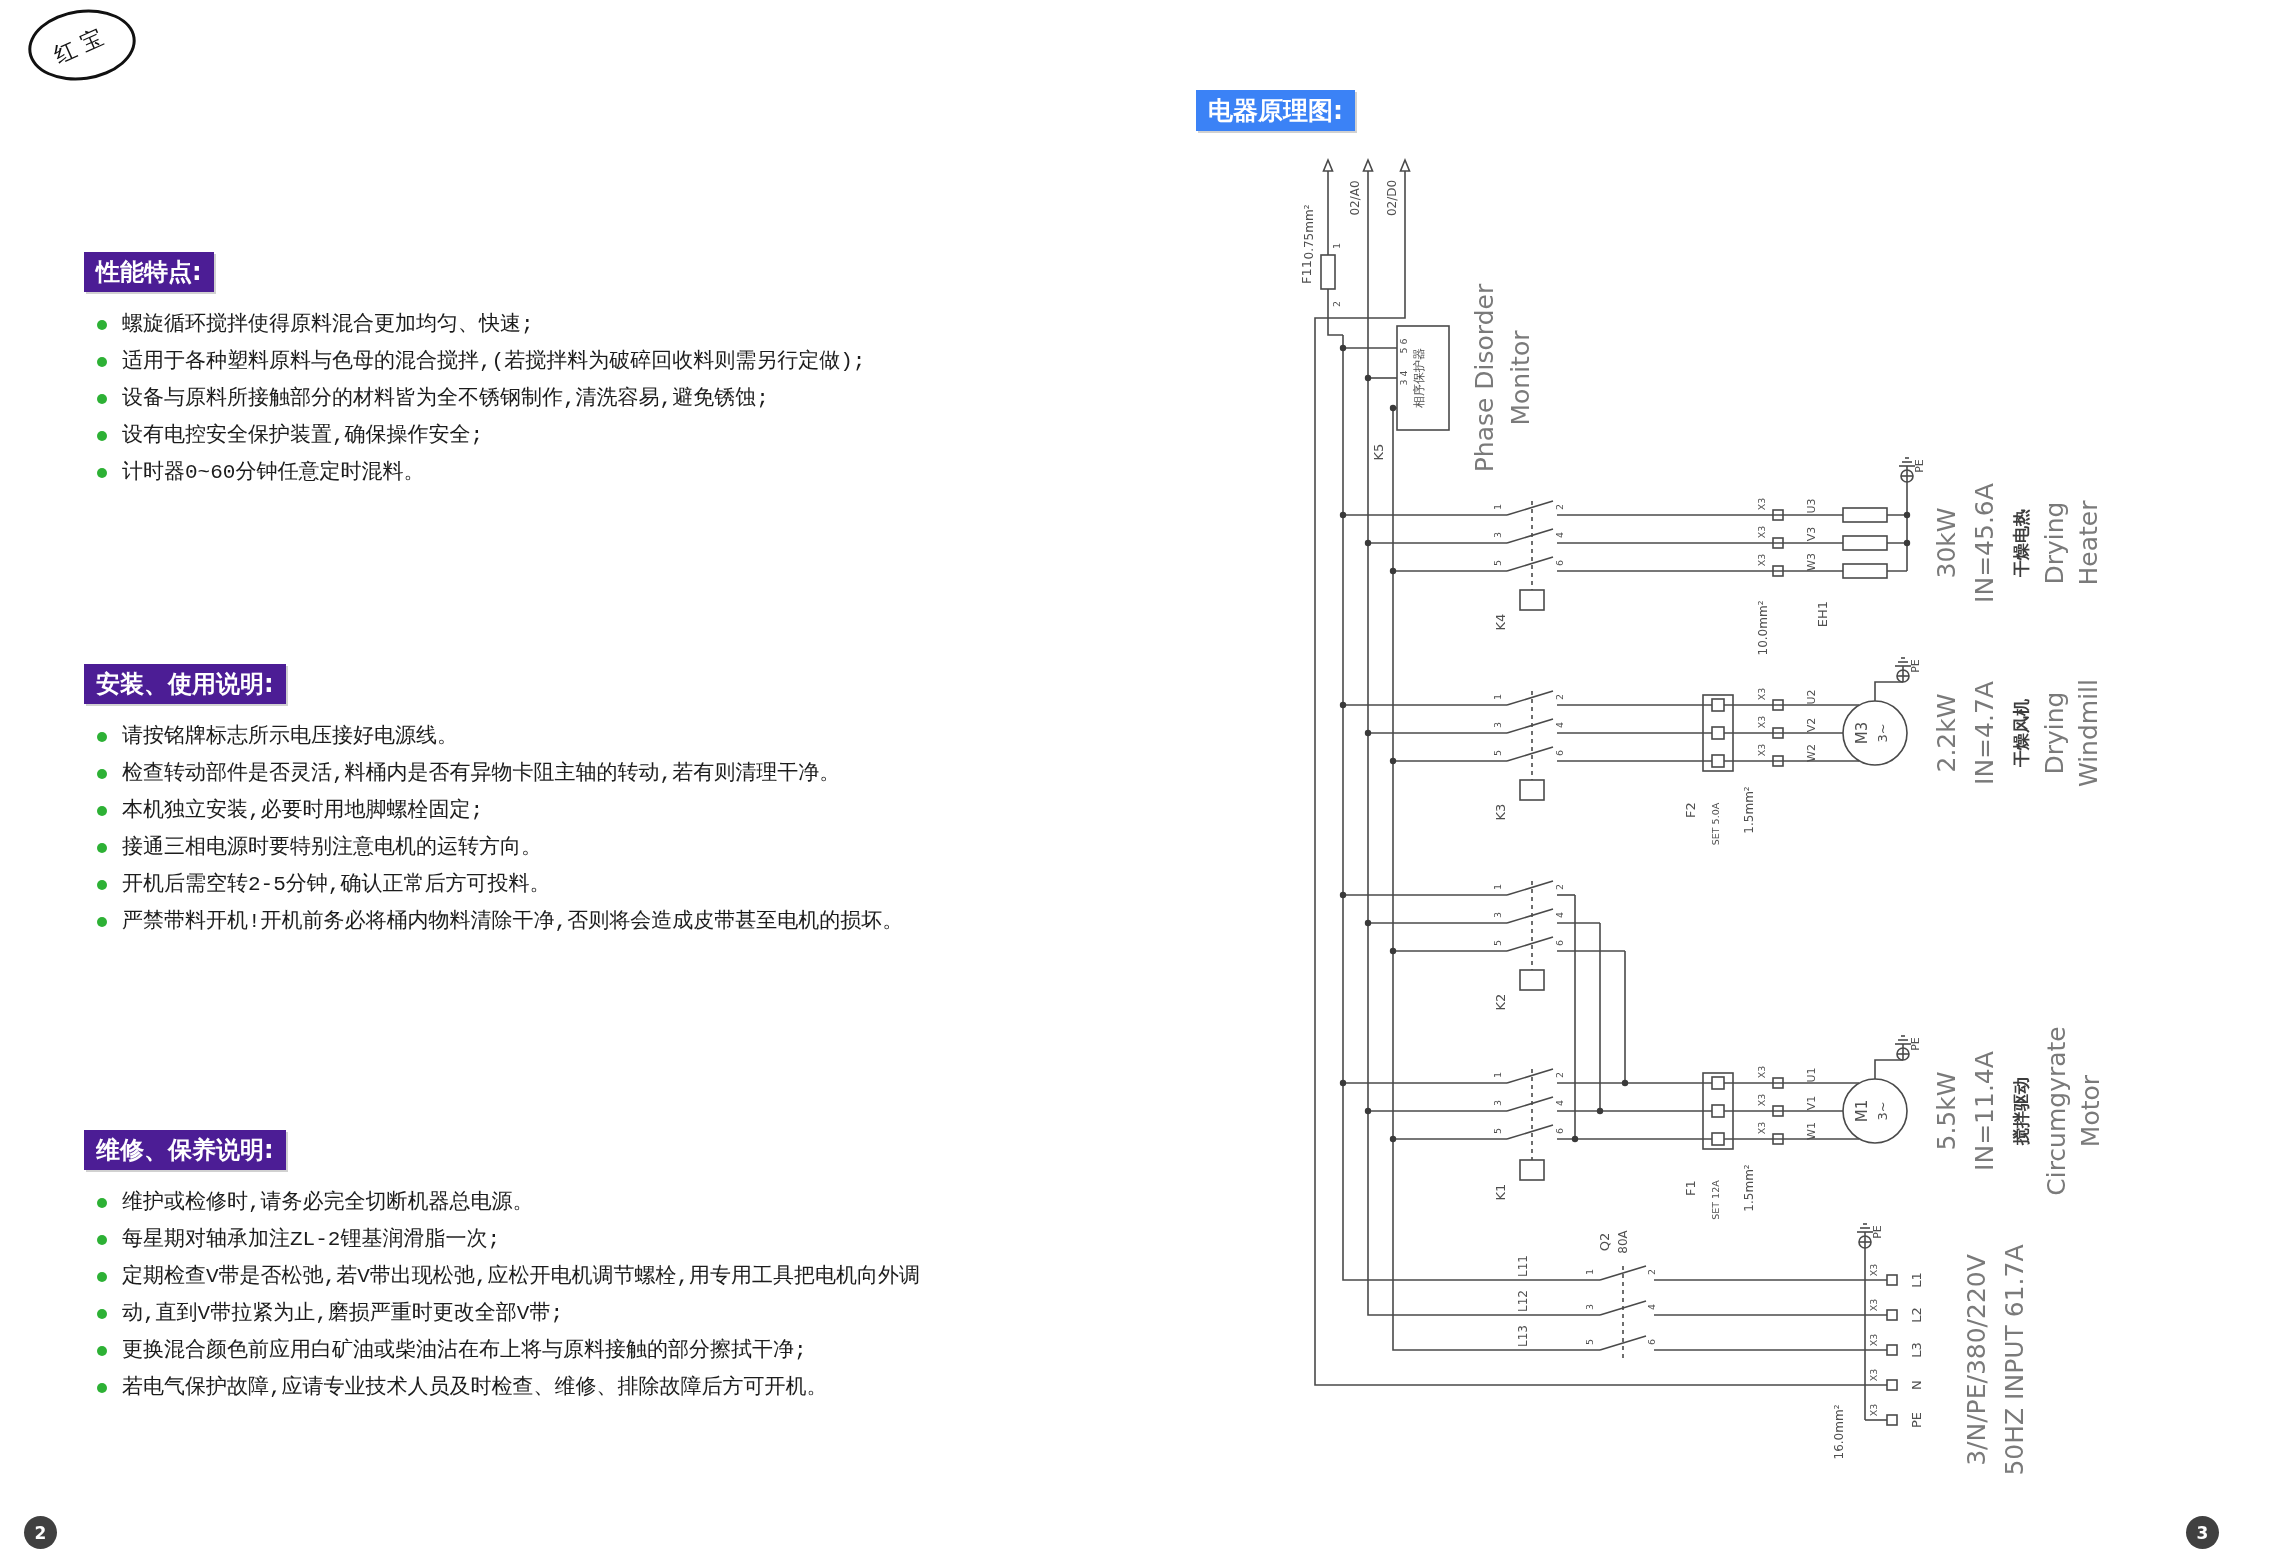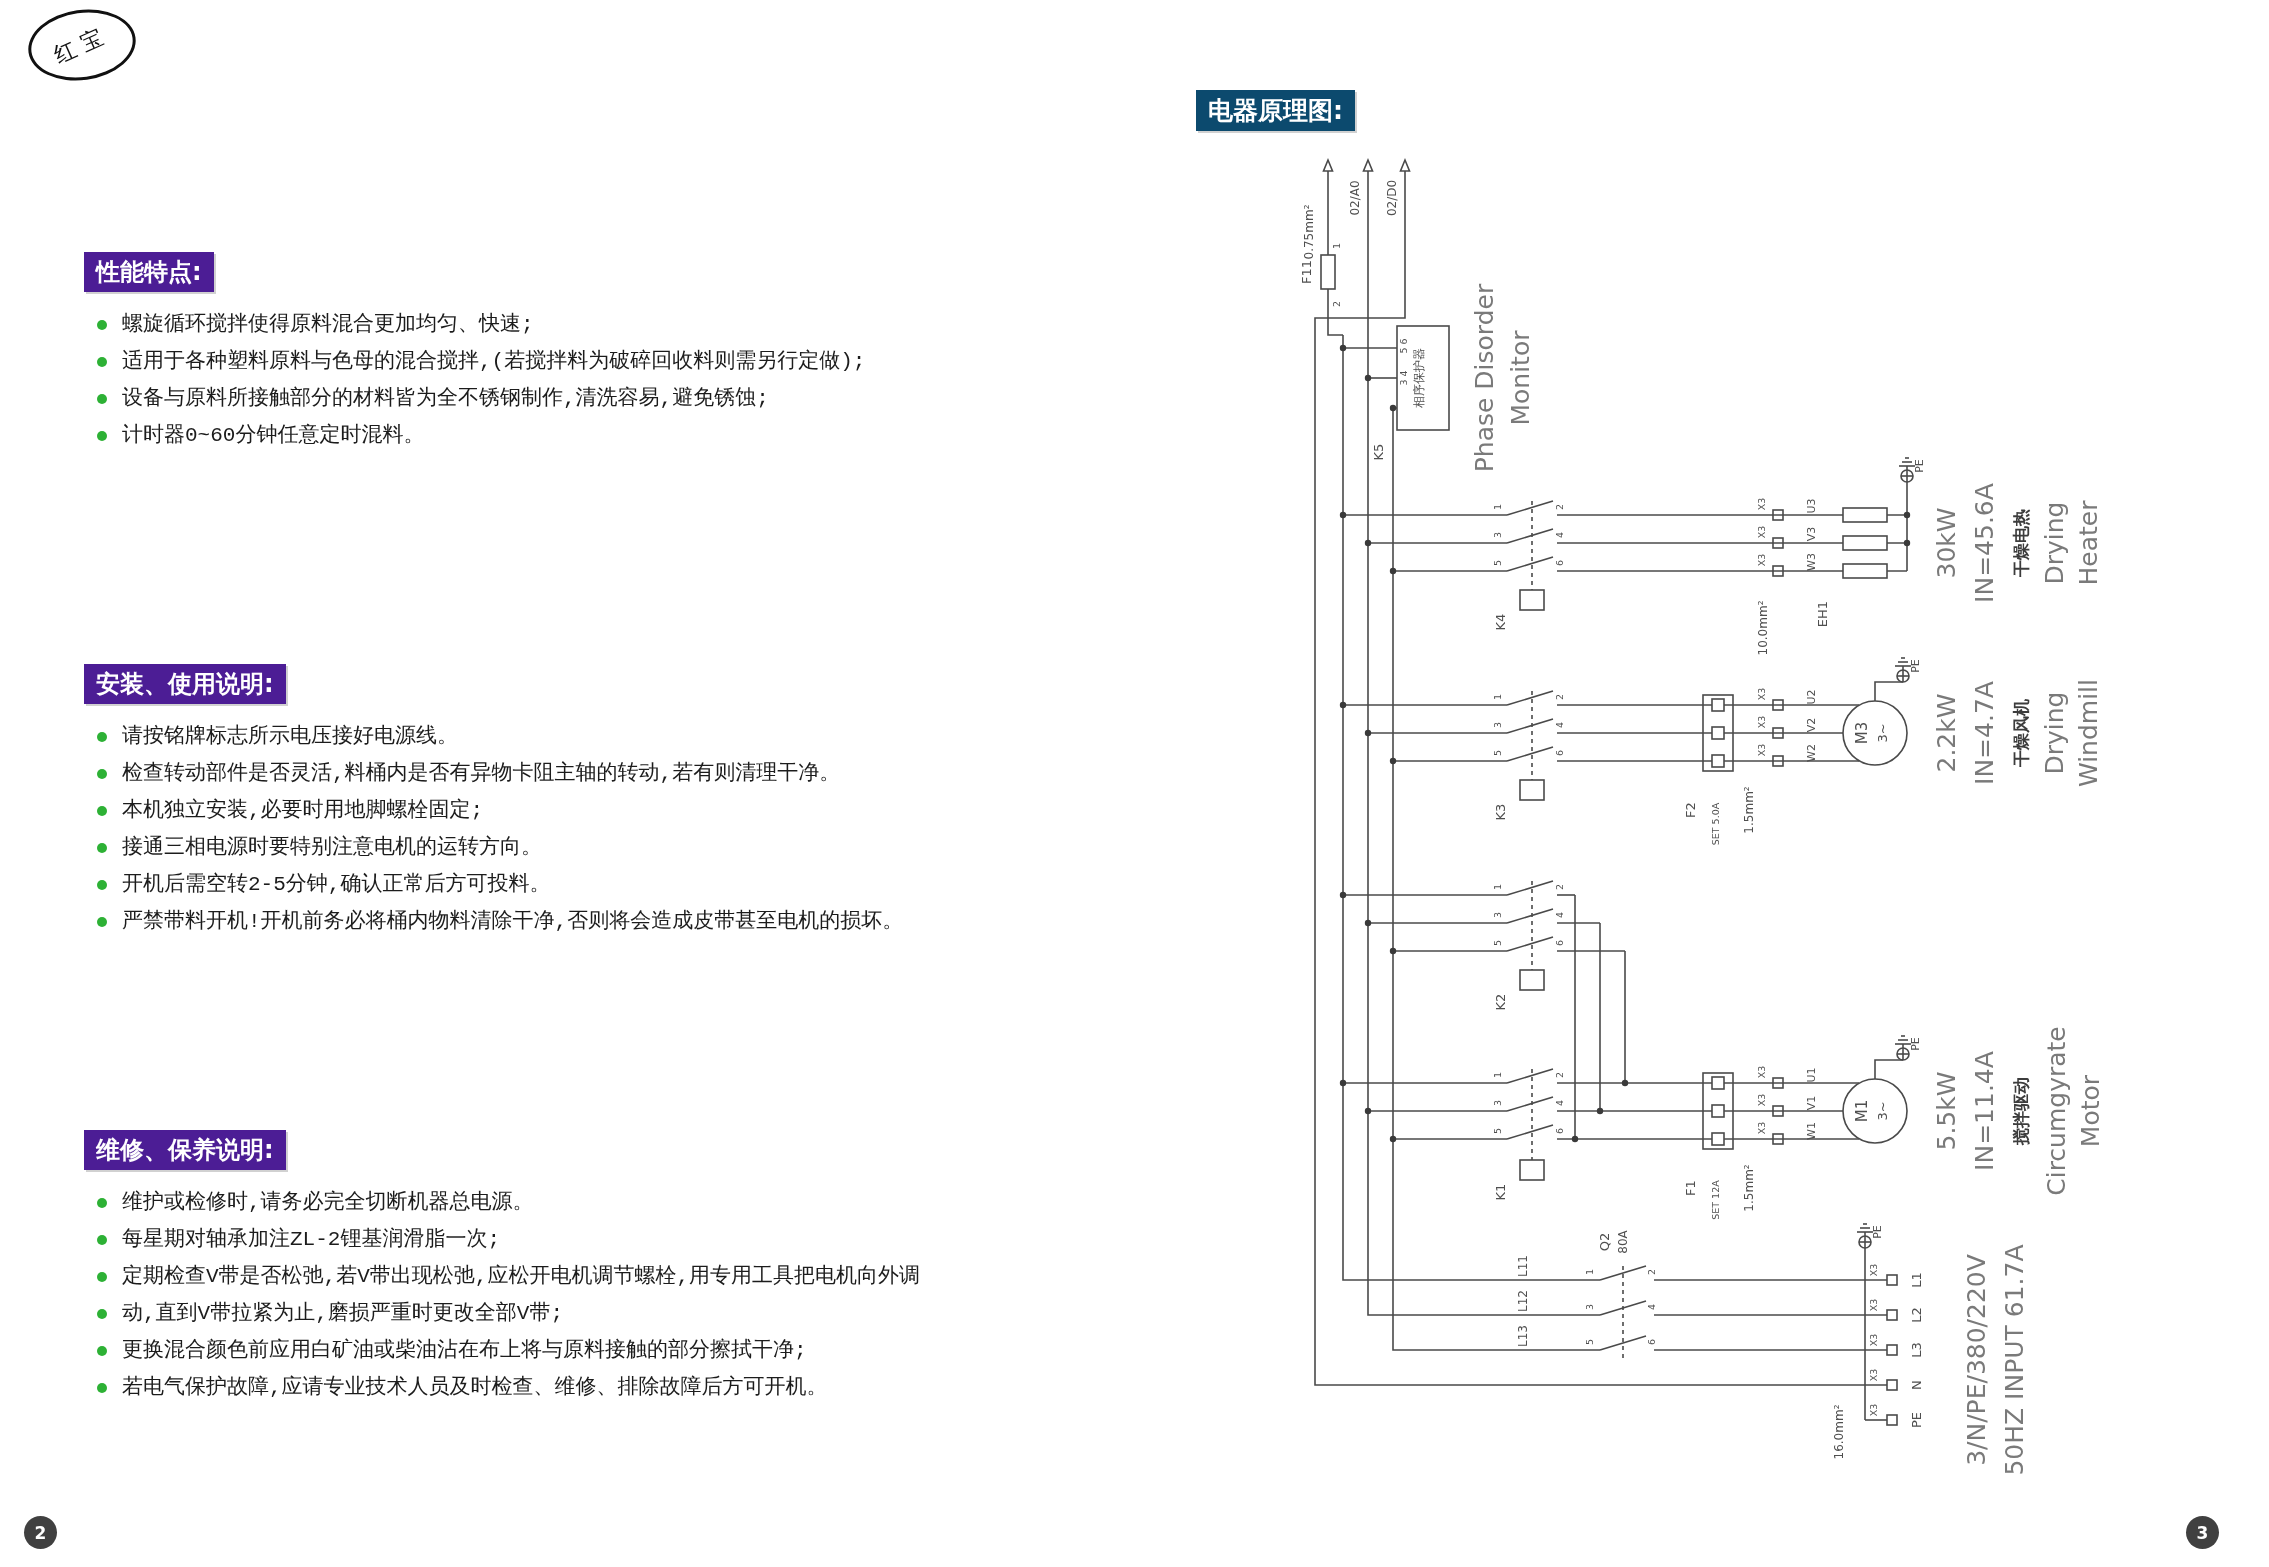--- a/index.html
+++ b/index.html
@@ -21,21 +21,21 @@
            font-size:24px; padding:4px 12px; box-shadow:2px 2px 0 rgba(0,0,0,.18); }
   .sec ul { list-style:none; margin:14px 0 0 10px; padding:0;font-family:Liberation Mono, monospace; }
   .sec li { font-size:21px; line-height:37px; white-space:nowrap; position:relative; padding-left:28px; }
   .sec li::before { content:""; position:absolute; left:3px; top:14px; width:10px; height:10px;
                     border-radius:50%; background:#2db135; }
   .pagenum { position:absolute; width:33px; height:33px; border-radius:50%;
              background:#404040; color:#fff; font-size:17px; font-weight:bold;
              display:flex; align-items:center; justify-content:center; }
   
   .diag-title { position:absolute; left:1196px; top:90px; display:inline-block;
-                background:#0c4a6e; color:#fff; font-weight:bold; font-size:25px;
+                background:#3b82f6; color:#fff; font-weight:bold; font-size:25px;
                 padding:4px 12px; box-shadow:2px 2px 0 rgba(0,0,0,.18); }
   #schematic { position:absolute; left:1255px; top:120px; }
   #schematic line, #schematic polyline, #schematic rect,
   #schematic circle, #schematic path, #schematic use {
       stroke:#4a4a4a; stroke-width:1.6; fill:none;
   }
   #schematic .wht { fill:#ffffff; }
   #schematic .dot { fill:#3a3a3a; stroke:none; }
   #schematic .filled { fill:#4a4a4a; stroke:none; }
   #schematic .dash { stroke-dasharray:4 4; }
@@ -54,20 +54,21 @@
 <div class="logo">
   <span>红宝</span>
 </div>
 
 <div class="sec" style="top:252px">
   <div class="sec-h">性能特点:</div>
   <ul>
     <li>螺旋循环搅拌使得原料混合更加均匀、快速;</li>
     <li>适用于各种塑料原料与色母的混合搅拌,(若搅拌料为破碎回收料则需另行定做);</li>
     <li>设备与原料所接触部分的材料皆为全不锈钢制作,清洗容易,避免锈蚀;</li>
+    <li>设有电控安全保护装置,确保操作安全;</li>
     <li>计时器0~60分钟任意定时混料。</li>
   </ul>
 </div>
 
 <div class="sec" style="top:664px">
   <div class="sec-h">安装、使用说明:</div>
   <ul>
     <li>请按铭牌标志所示电压接好电源线。</li>
     <li>检查转动部件是否灵活,料桶内是否有异物卡阻主轴的转动,若有则清理干净。</li>
     <li>本机独立安装,必要时用地脚螺栓固定;</li>

